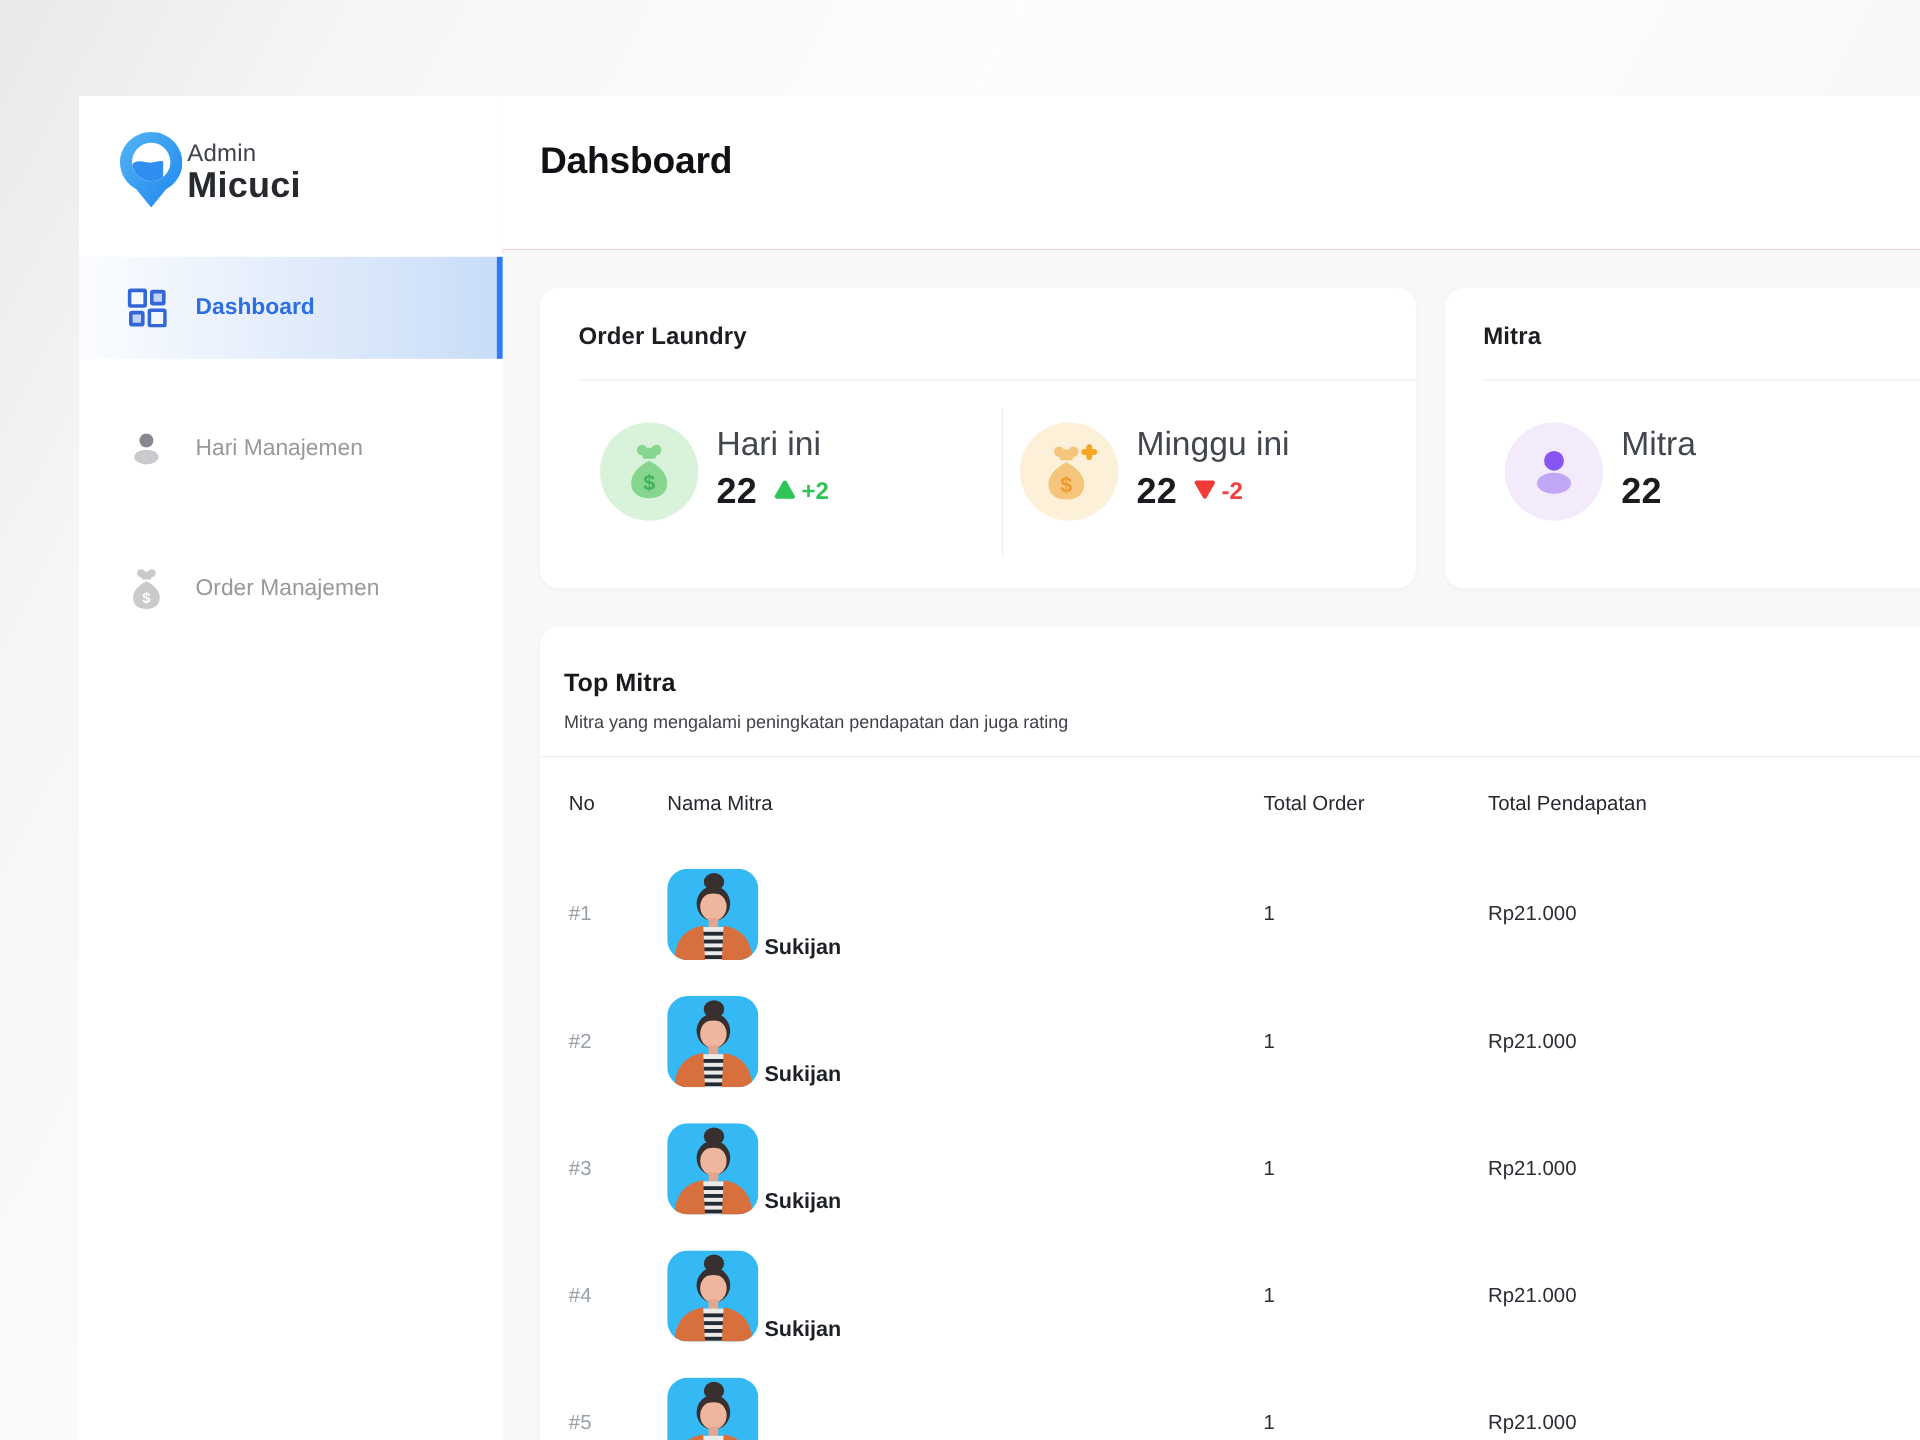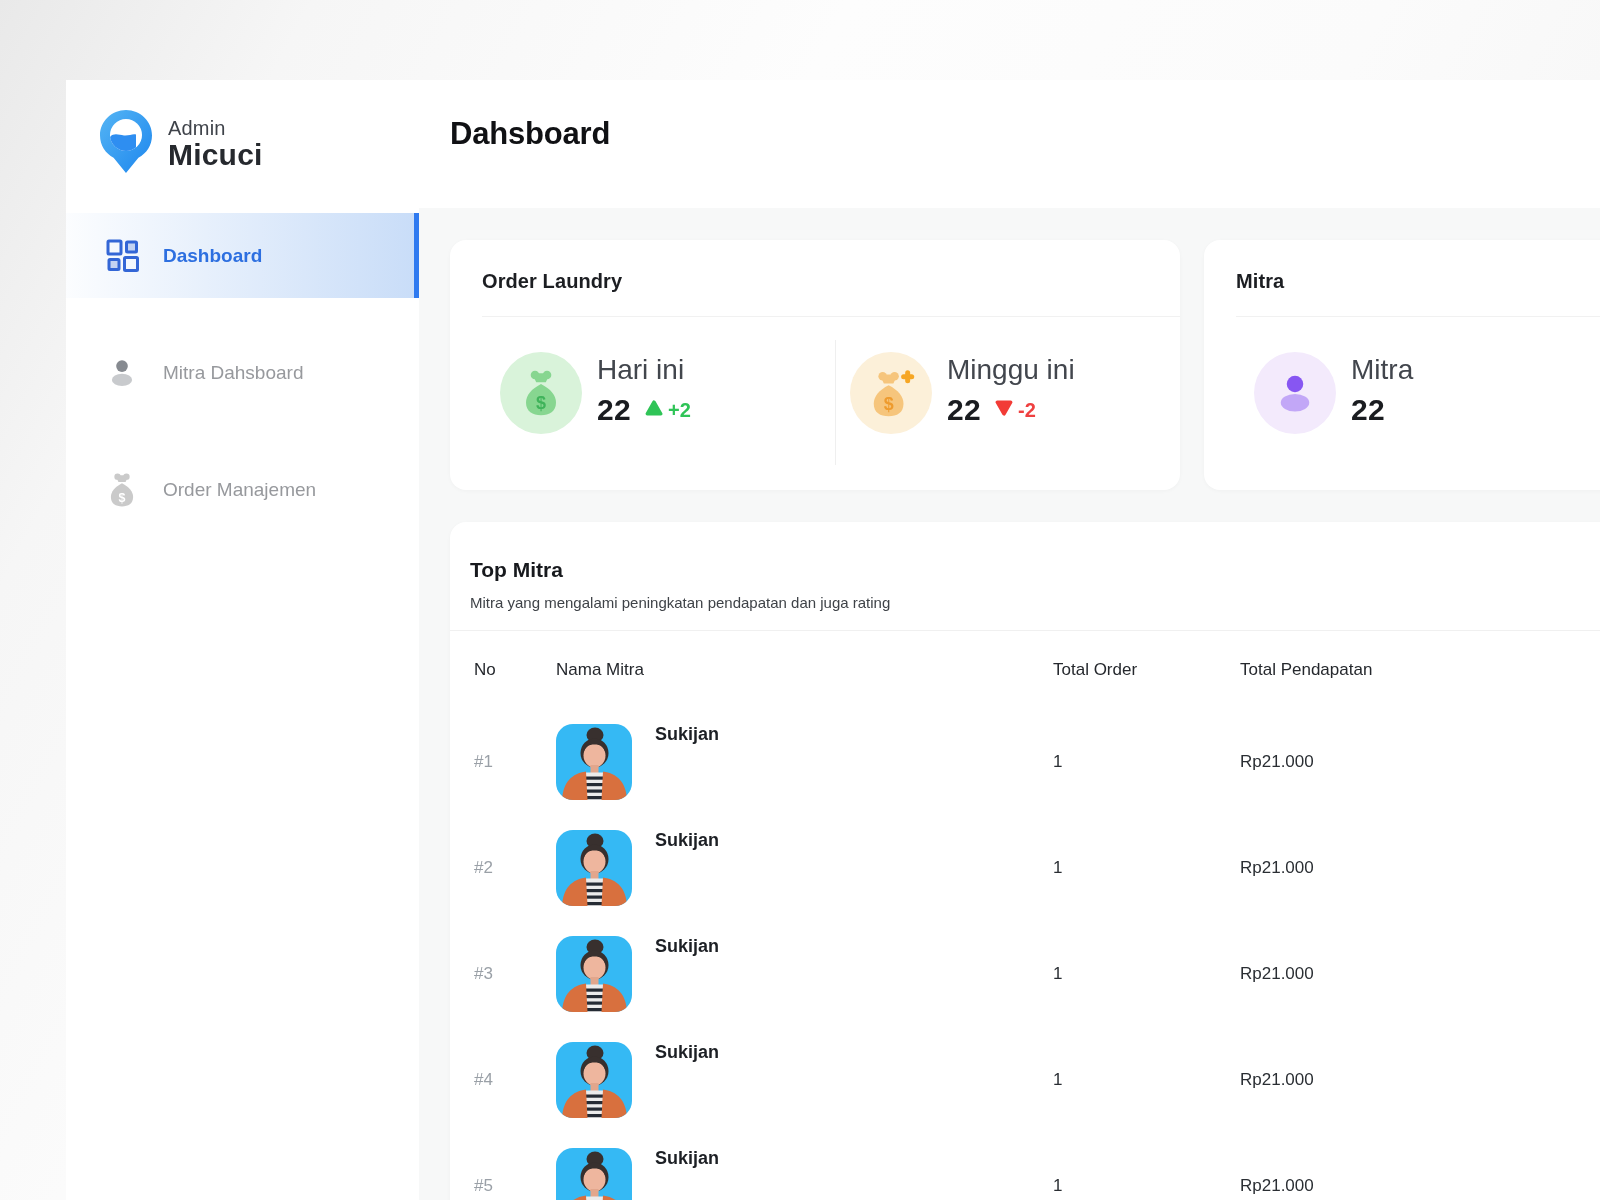--- a/index.html
+++ b/index.html
@@ -1,21 +1,21 @@
 <!DOCTYPE html>
 <html><head>
 <meta charset="utf-8">
 <style>
   html,body{margin:0;padding:0;width:1600px;height:1200px;overflow:hidden;
     font-family:"Liberation Sans",sans-serif;
     background:linear-gradient(118deg,#e9e9e9 0%,#f6f6f6 14%,#fdfdfd 38%,#fbfbfb 62%,#f1f1f1 100%);}
 
   
   .sidebar{position:absolute;left:66px;top:80px;width:353px;bottom:0;background:#fff;border-right:1px solid #ececec;}
-  .logo{display:flex;align-items:center;margin:30px 0 0 34px;gap:16px;}
+  .logo{display:flex;align-items:center;margin:30px 0 0 34px;gap:4px;}
   .logo-text{display:flex;flex-direction:column;line-height:1;}
   .logo-top{font-size:20px;color:#3f434a;letter-spacing:.2px;}
   .logo-name{font-size:30px;font-weight:700;color:#26292e;margin-top:2px;letter-spacing:.2px;}
   .nav{margin-top:36px;}
   .nav-item{height:85px;display:flex;align-items:center;cursor:pointer;margin-top:32px;}
   .nav-icon{width:34px;height:34px;margin-left:39px;display:flex;align-items:center;justify-content:center;flex:0 0 auto;}
   .nav-label{margin-left:24px;font-size:19px;color:#97999d;}
   .nav-item.active{background:linear-gradient(90deg,rgba(226,237,252,.12) 0%, #c9ddf8 100%);border-right:5px solid #2f7af0;}
   .nav-item.active .nav-label{color:#2d6fe0;font-weight:600;}
   .icon-person{color:#868a90;}
@@ -54,21 +54,21 @@
   .card-topmitra{position:absolute;left:31px;top:314px;width:1174px;height:960px;}
   .tm-head{padding:36px 0 0 20px;}
   .tm-title{font-size:21px;font-weight:600;color:#17191d;}
   .tm-subtitle{margin-top:12px;font-size:15px;color:#3f4348;}
   .tm-divider{height:1px;background:#f0f0f0;margin-top:19px;}
   .tm-grid{display:grid;grid-template-columns:106px 497px 187px 1fr;align-items:center;}
   .tm-header{height:78px;font-size:17px;color:#25282d;}
   .cell-no{padding-left:24px;}
   .tm-row{height:106px;}
   .row-no{color:#9aa0a7;font-size:17px;}
-  .cell-mitra{display:flex;align-items:flex-start;gap:23px;}
+  .cell-mitra{display:flex;align-items:flex-end;gap:5px;}
   .avatar{width:76px;height:76px;flex:0 0 auto;}
   .row-name{font-size:18px;font-weight:600;color:#1d2025;}
   .row-val{font-size:17px;color:#2a2e33;}
 </style>
 </head>
 <body>
 
 <svg width="0" height="0" style="position:absolute" aria-hidden="true">
   <defs>
     <linearGradient id="pingrad" x1="0" y1="0" x2="1" y2="1">
@@ -131,21 +131,21 @@
       <span class="nav-label">Dashboard</span>
     </div>
 
     <div class="nav-item">
       <span class="nav-icon icon-person">
         <svg width="34" height="34" viewBox="0 0 32 32">
           <circle cx="16" cy="9.5" r="5.5" fill="currentColor"></circle>
           <ellipse cx="16" cy="22.5" rx="9.5" ry="5.8" fill="currentColor" opacity=".45"></ellipse>
         </svg>
       </span>
-      <span class="nav-label">Mitra Dahsboard</span>
+      <span class="nav-label">Hari Manajemen</span>
     </div>
 
     <div class="nav-item">
       <span class="nav-icon">
         <svg width="32" height="36" viewBox="0 0 36 40">
           <circle cx="13" cy="5" r="3.6" fill="#cacaca"></circle>
             <circle cx="23" cy="5" r="3.6" fill="#cacaca"></circle>
           <path d="M10.5 3.5h15l-3.5 7.5h-8z" fill="#cacaca"></path>
           <path d="M18 12.5C10 16.5 5.5 22 5.5 28c0 7.5 5.5 10.5 12.5 10.5S30.5 35.5 30.5 28c0-6-4.5-11.5-12.5-15.5z" fill="#cacaca"></path>
           <text x="18" y="33" text-anchor="middle" font-family="Liberation Sans, sans-serif" font-size="14" font-weight="bold" fill="#ffffff">$</text>

